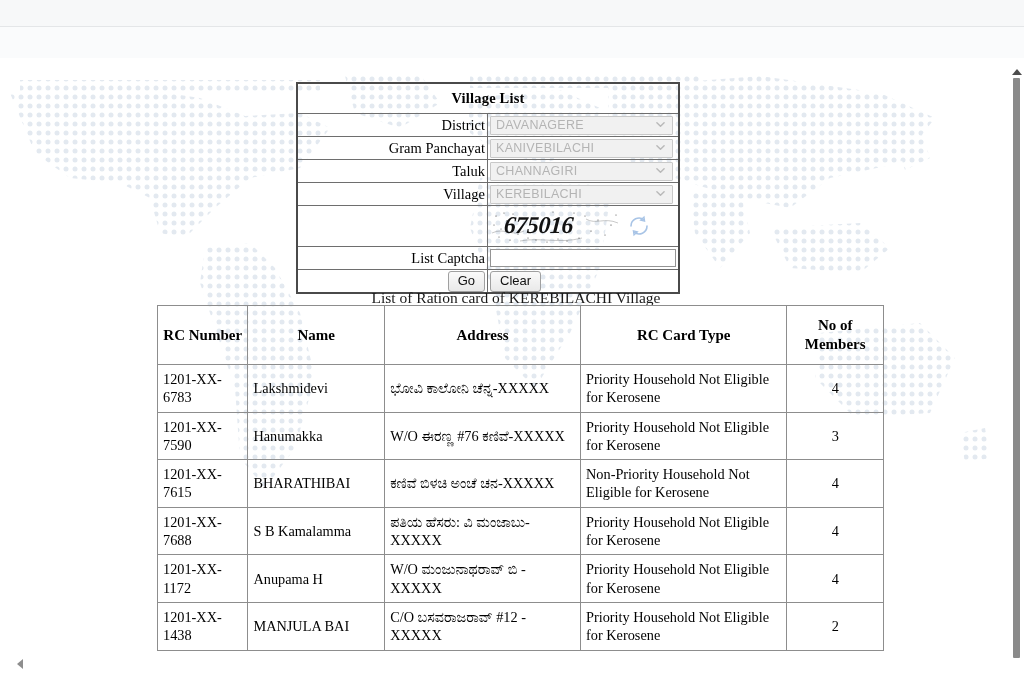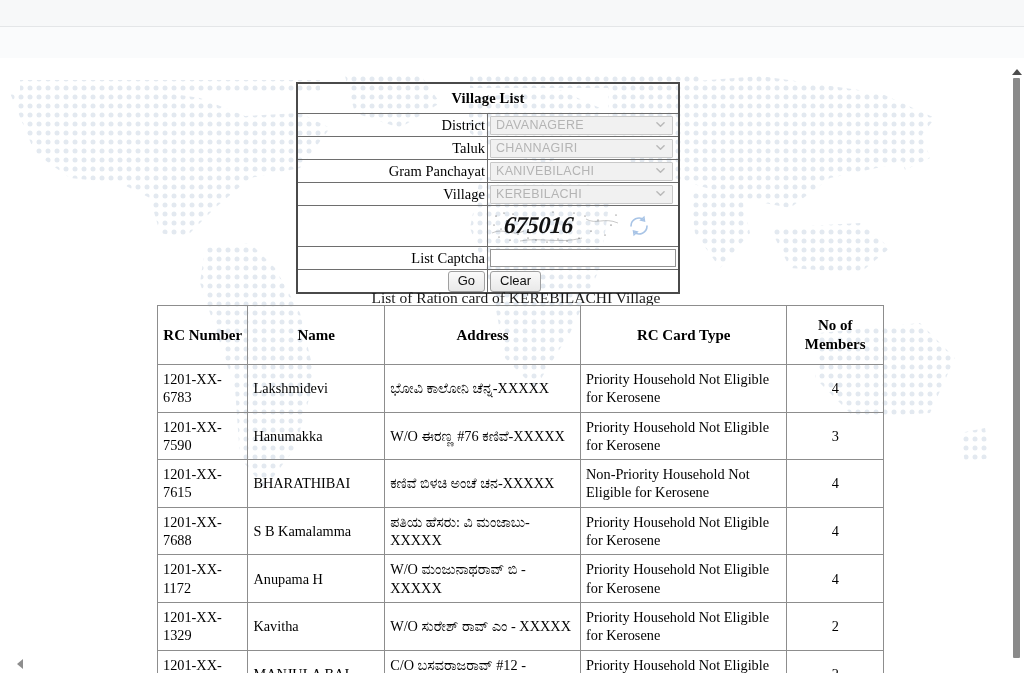--- a/index.html
+++ b/index.html
@@ -313,39 +313,39 @@
                   <option>DAVANAGERE</option>
                 </select>
                 <svg class="dd-arrow" viewBox="0 0 10 10">
                   <path d="M1,3 L5,7 L9,3" fill="none" stroke="#b9b9b9" stroke-width="1.6" stroke-linecap="round" stroke-linejoin="round"></path>
                 </svg>
               </span>
             </td>
           </tr>
 
           <tr>
+            <td class="vl-label">Gram Panchayat</td>
+            <td class="vl-field">
+              <span class="dd-wrap">
+                <select class="dd">
+                  <option>KANIVEBILACHI</option>
+                </select>
+                <svg class="dd-arrow" viewBox="0 0 10 10">
+                  <path d="M1,3 L5,7 L9,3" fill="none" stroke="#b9b9b9" stroke-width="1.6" stroke-linecap="round" stroke-linejoin="round"></path>
+                </svg>
+              </span>
+            </td>
+          </tr>
+
+          <tr>
             <td class="vl-label">Taluk</td>
             <td class="vl-field">
               <span class="dd-wrap">
                 <select class="dd">
                   <option>CHANNAGIRI</option>
-                </select>
-                <svg class="dd-arrow" viewBox="0 0 10 10">
-                  <path d="M1,3 L5,7 L9,3" fill="none" stroke="#b9b9b9" stroke-width="1.6" stroke-linecap="round" stroke-linejoin="round"></path>
-                </svg>
-              </span>
-            </td>
-          </tr>
-
-          <tr>
-            <td class="vl-label">Gram Panchayat</td>
-            <td class="vl-field">
-              <span class="dd-wrap">
-                <select class="dd">
-                  <option>KANIVEBILACHI</option>
                 </select>
                 <svg class="dd-arrow" viewBox="0 0 10 10">
                   <path d="M1,3 L5,7 L9,3" fill="none" stroke="#b9b9b9" stroke-width="1.6" stroke-linecap="round" stroke-linejoin="round"></path>
                 </svg>
               </span>
             </td>
           </tr>
 
           <tr>
             <td class="vl-label">Village</td>
@@ -475,27 +475,20 @@
             <td class="c-mb">4</td>
           </tr>
           <tr>
             <td class="c-rc">1201-XX-1172</td>
             <td class="c-nm">Anupama H</td>
             <td class="c-ad">W/O ಮಂಜುನಾಥರಾವ್ ಬಿ - XXXXX</td>
             <td class="c-ct">Priority Household Not Eligible for Kerosene</td>
             <td class="c-mb">4</td>
           </tr>
           <tr>
-            <td class="c-rc">1201-XX-1329</td>
-            <td class="c-nm">Kavitha</td>
-            <td class="c-ad">W/O ಸುರೇಶ್ ರಾವ್ ಎಂ - XXXXX</td>
-            <td class="c-ct">Priority Household Not Eligible for Kerosene</td>
-            <td class="c-mb">2</td>
-          </tr>
-          <tr>
             <td class="c-rc">1201-XX-1438</td>
             <td class="c-nm">MANJULA BAI</td>
             <td class="c-ad">C/O ಬಸವರಾಜರಾವ್ #12 - XXXXX</td>
             <td class="c-ct">Priority Household Not Eligible for Kerosene</td>
             <td class="c-mb">2</td>
           </tr>
         </tbody>
       </table>
     </div>
 

